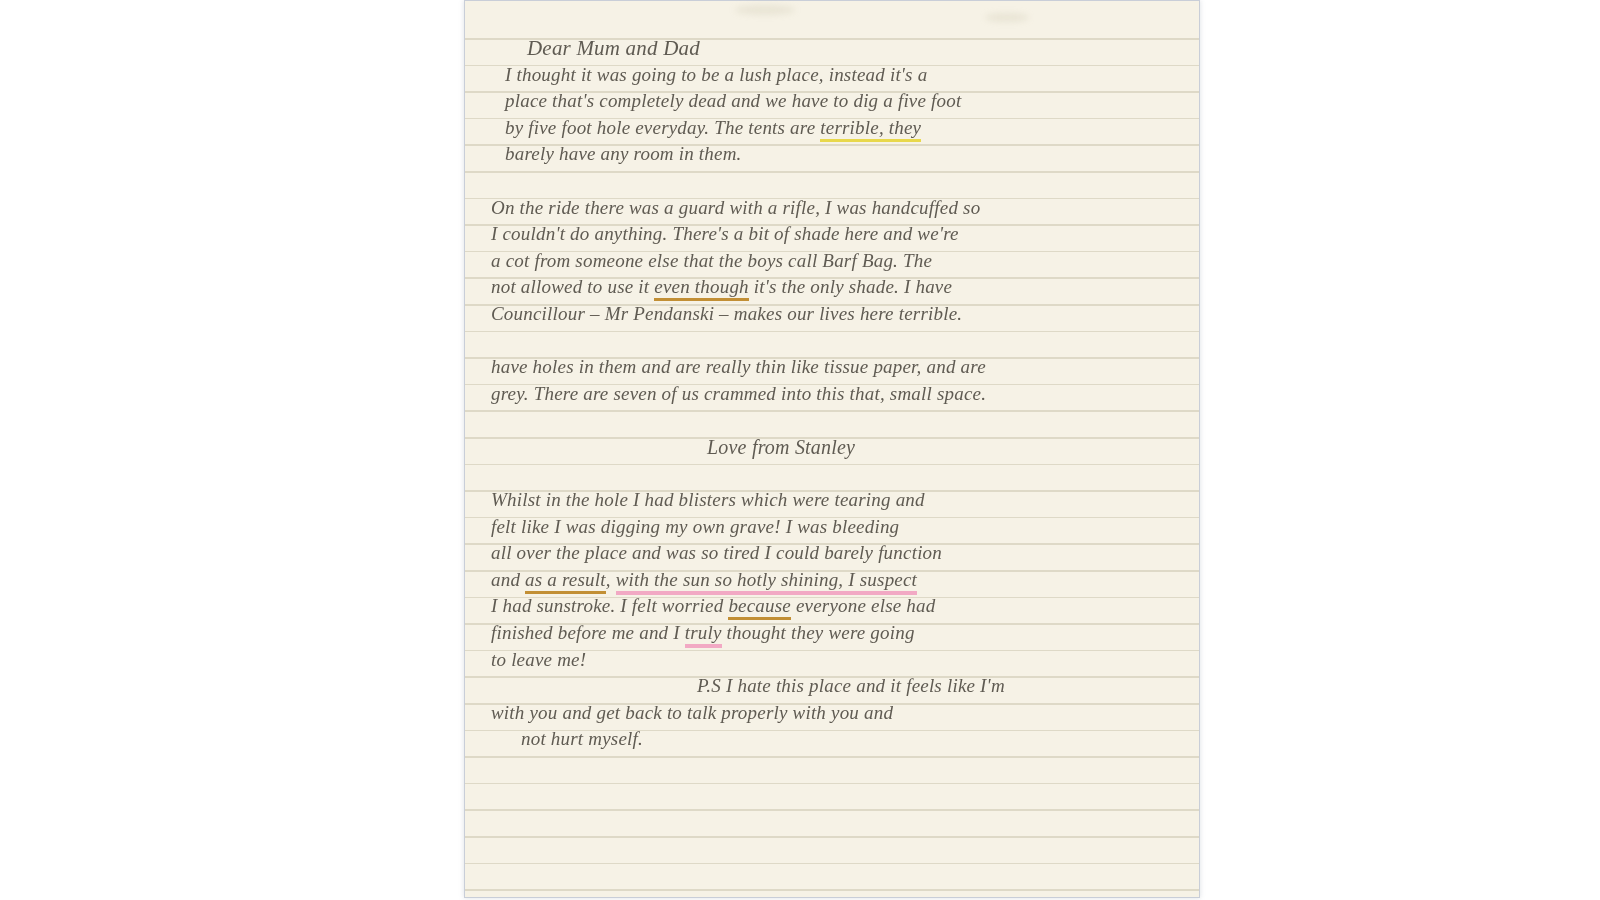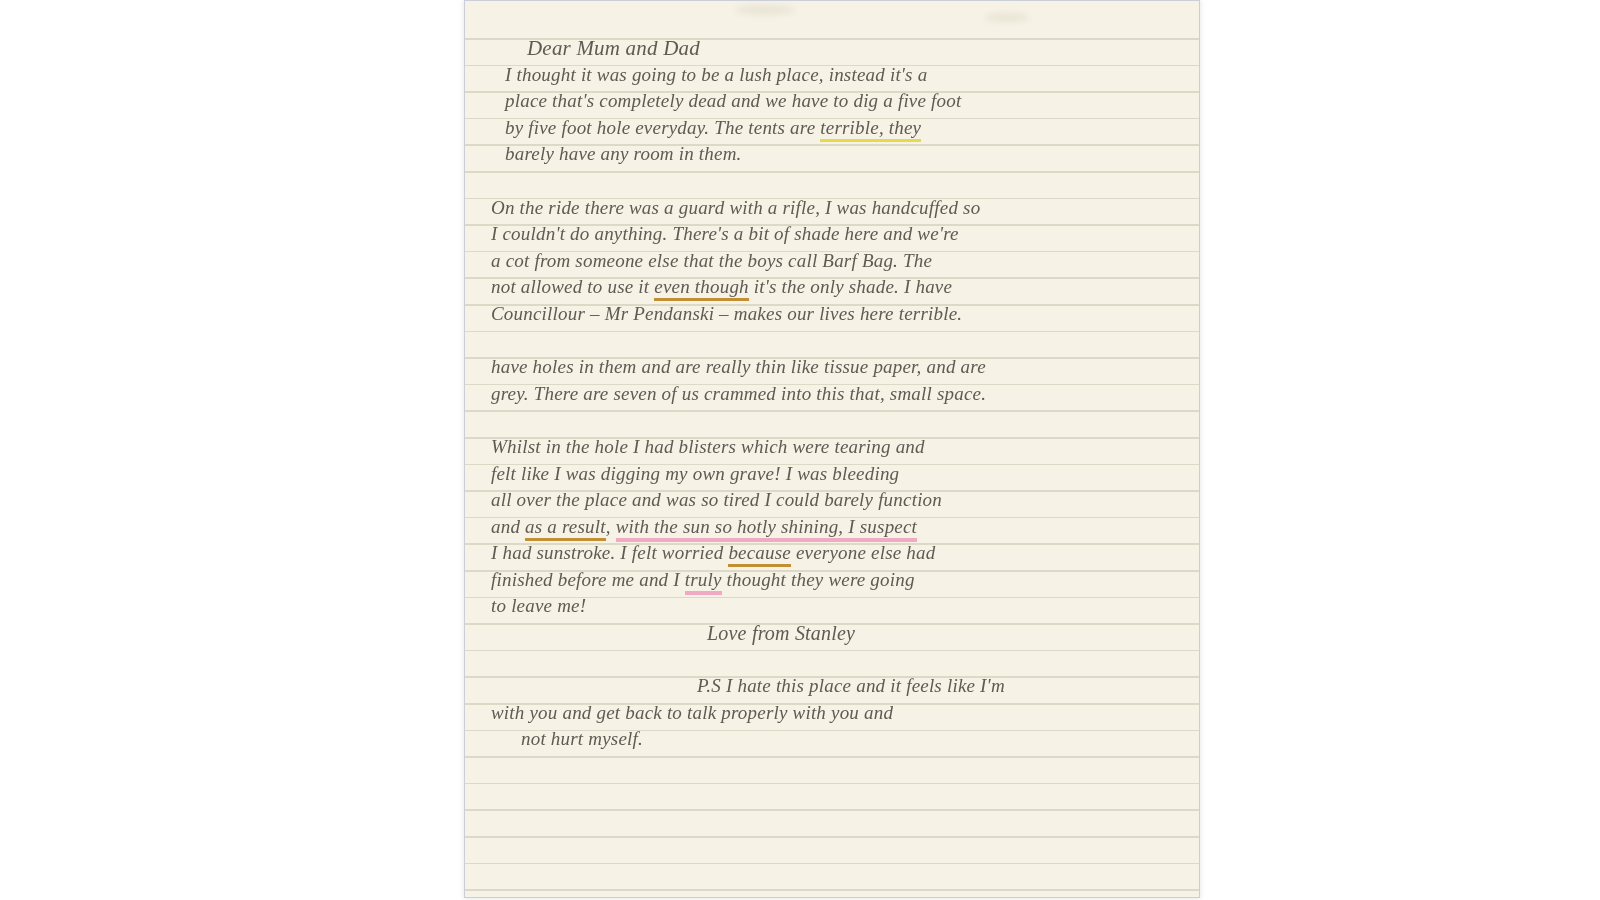--- a/index.html
+++ b/index.html
@@ -84,31 +84,31 @@
           <div class="line"><span>On the ride there was a guard with a rifle, I was handcuffed so</span></div>
           <div class="line"><span>I couldn't do anything. There's a bit of shade here and we're</span></div>
           <div class="line"><span>a cot from someone else that the boys call Barf Bag. The</span></div>
           <div class="line"><span>not allowed to use it </span><span class="useg u-orange" style="border-bottom-color: rgb(194, 143, 53);">even though</span><span> it's the only shade. I have</span></div>
           <div class="line"><span>Councillour – Mr Pendanski – makes our lives here terrible.</span></div>
         </div>
         <div class="block para">
           <div class="line"><span>have holes in them and are really thin like tissue paper, and are</span></div>
           <div class="line"><span>grey. There are seven of us crammed into this that, small space.</span></div>
         </div>
+        <div class="block signoff">
+          <div class="line"><span>Love from Stanley</span></div>
+        </div>
         <div class="block para-tight">
           <div class="line"><span>Whilst in the hole I had blisters which were tearing and</span></div>
           <div class="line"><span>felt like I was digging my own grave! I was bleeding</span></div>
           <div class="line"><span>all over the place and was so tired I could barely function</span></div>
           <div class="line"><span>and </span><span class="useg u-orange" style="border-bottom-color: rgb(194, 143, 53);">as a result</span><span>, </span><span class="useg u-pink" style="border-bottom-color: rgb(242, 169, 196);">with the sun so hotly shining, I suspect</span></div>
           <div class="line"><span>I had sunstroke. I felt worried </span><span class="useg u-orange" style="border-bottom-color: rgb(194, 143, 53);">because</span><span> everyone else had</span></div>
           <div class="line"><span>finished before me and I </span><span class="useg u-pink" style="border-bottom-color: rgb(242, 169, 196);">truly</span><span> thought they were going</span></div>
           <div class="line"><span>to leave me!</span></div>
-        </div>
-        <div class="block signoff">
-          <div class="line"><span>Love from Stanley</span></div>
         </div>
         <div class="block ps">
           <div class="line"><span>P.S I hate this place and it feels like I'm</span></div>
           <div class="line"><span>with you and get back to talk properly with you and</span></div>
           <div class="line"><span>not hurt myself.</span></div>
         </div>
       </div>
   </div>
 </div>
 

